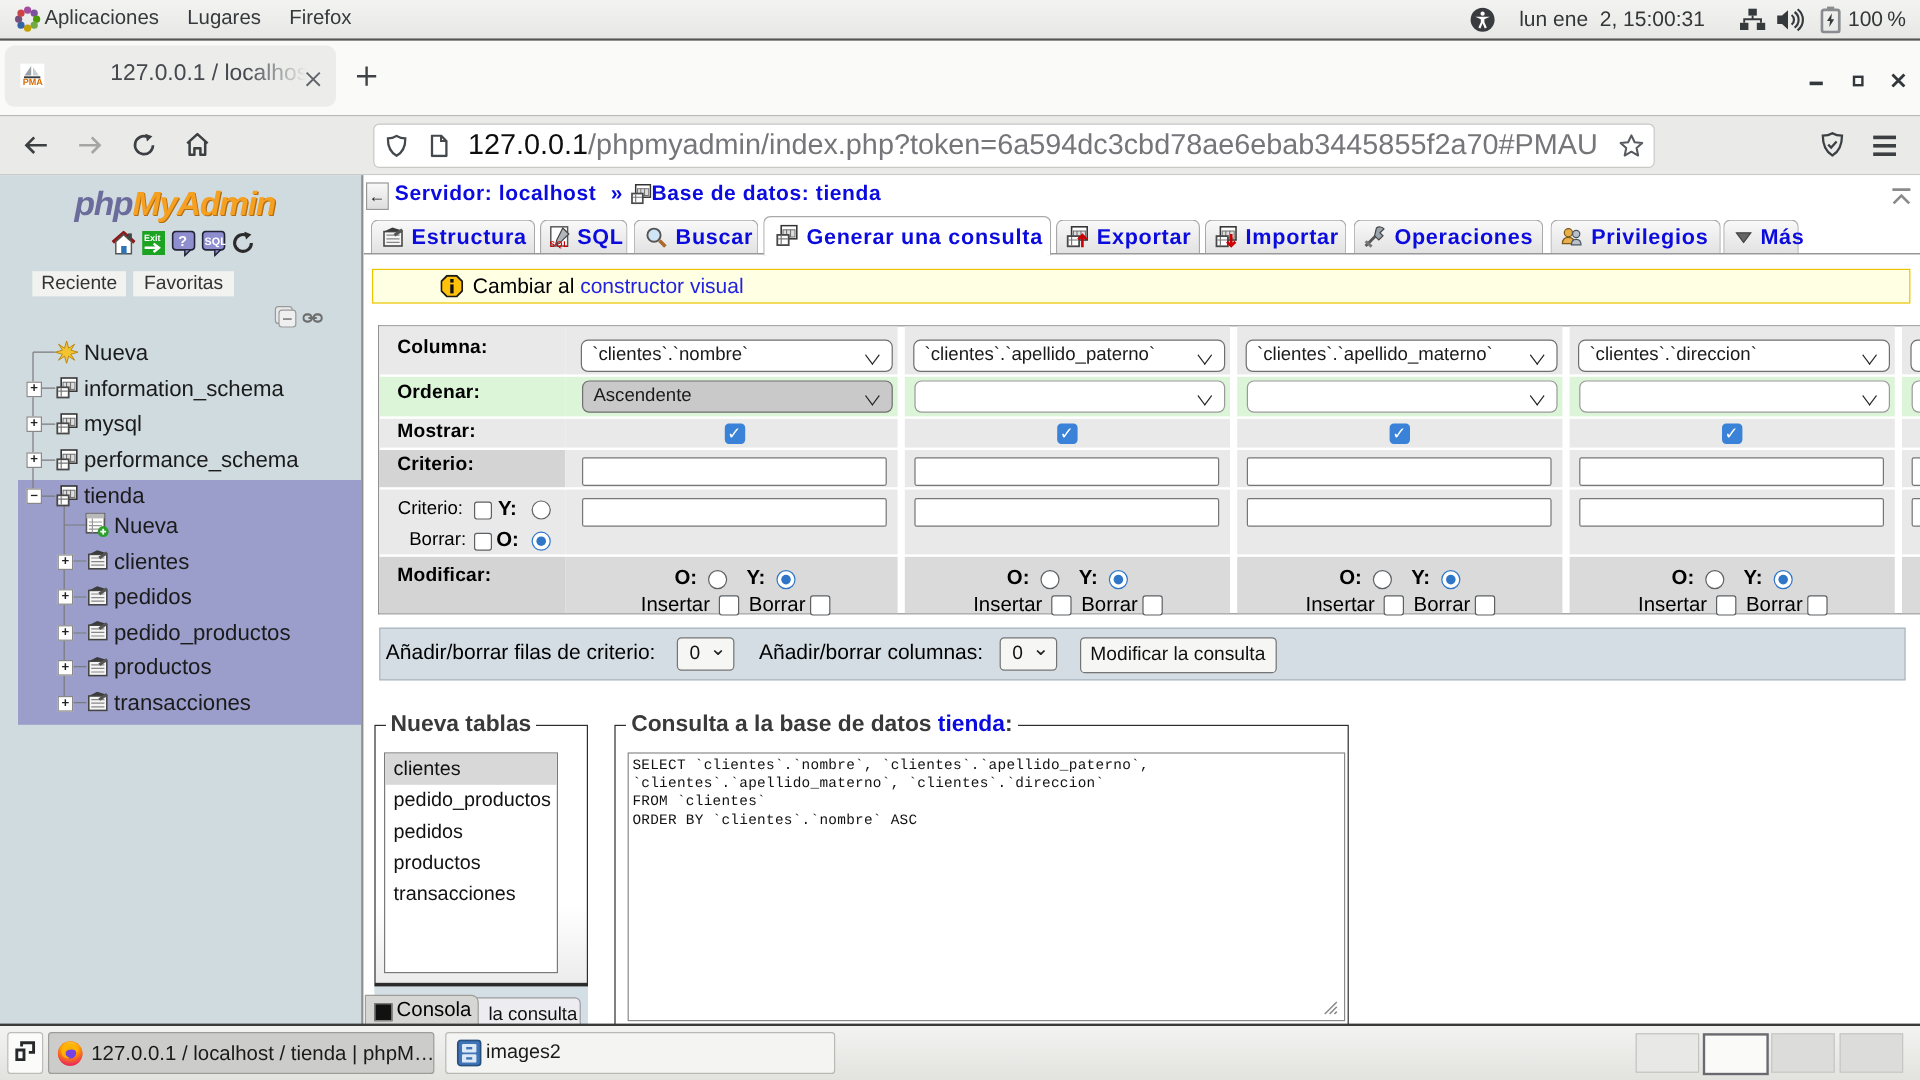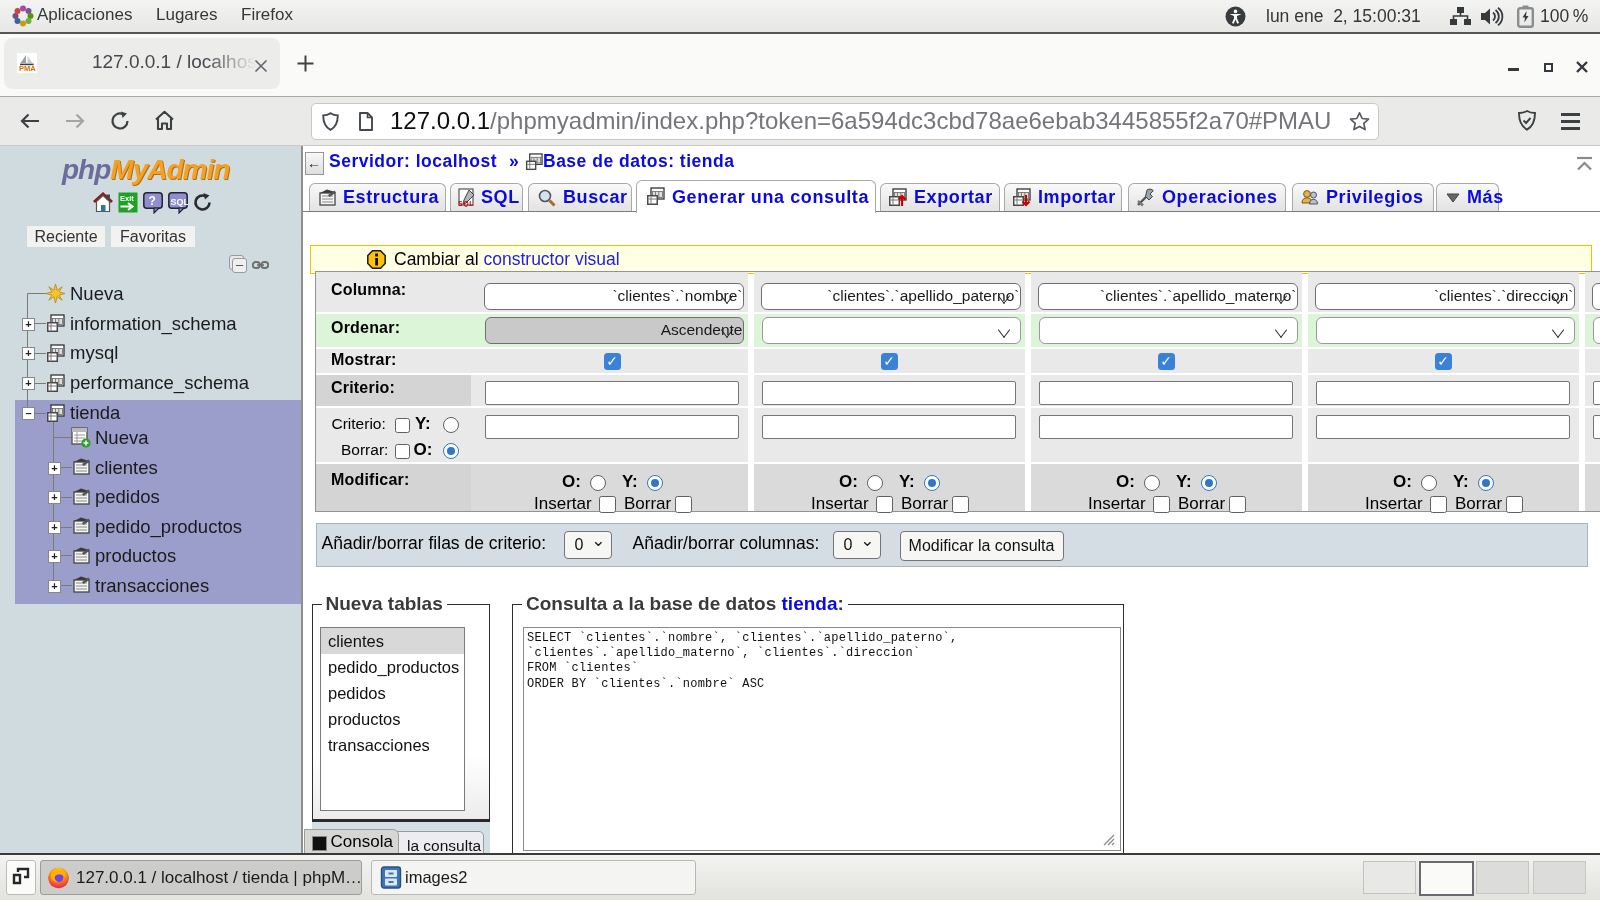--- a/index.html
+++ b/index.html
@@ -29,41 +29,41 @@
   #hl{left:15px;top:254px;width:286px;height:204px;background:#9b9ecb;}
   .pbox{width:11px;height:11px;background:#fff;border:1px solid #888;color:#222;font-size:11px;line-height:10px;text-align:center;font-weight:bold;}
   
   #main{left:303px;top:146px;width:1297px;height:709px;background:#fff;overflow:hidden;}
   .crumb{font-weight:bold;font-size:17.5px;letter-spacing:0.5px;color:#0b0be0;}
   .ptab{position:absolute;top:37px;height:27px;background:linear-gradient(#f9f9f9,#e2e2e2);border:1px solid #a9a9a9;border-bottom:none;border-radius:6px 6px 0 0;
      font-size:18px;letter-spacing:0.6px;font-weight:bold;color:#0b0bdd;white-space:nowrap;}
   .ptab .lab{position:absolute;top:3px;}
   #tabline{left:0;top:65px;width:1297px;height:1px;background:#7d7d7d;}
   .ptab.active{top:34px;height:32px;background:#fff;z-index:3;}
-  #notice{left:7px;top:78px;width:1280px;height:27px;background:#ffffe3;border:1.5px solid #ecc400;font-size:17.5px;color:#000;line-height:27px;margin-top:21px;}
+  #notice{left:7px;top:78px;width:1280px;height:27px;background:#ffffe3;border:1.5px solid #ecc400;font-size:17.5px;color:#000;line-height:27px;}
   #notice a{color:#2222e0;}
   
   #qbe{left:12px;top:125px;width:1285px;height:241px;}
   .cell{position:absolute;background:#e9e9e9;}
   .cell.g2{background:#dcf4d7;}
   .cell.d{background:#d4d4d4;}
   .cell.d2{background:#dadada;}
   .lab17{font-size:16px;font-weight:bold;color:#000;letter-spacing:0.2px;}
   input.pma{position:absolute;background:#fff;border:1px solid #767676;border-radius:2px;}
   .cb{position:absolute;width:17px;height:17px;background:#3a81d8;border-radius:3.5px;color:#fff;font-size:14px;line-height:17px;text-align:center;}
   .cbe{position:absolute;width:15px;height:15px;background:#fff;border:1.4px solid #5e6164;border-radius:2.5px;}
   .rad{position:absolute;width:14px;height:14px;background:#fff;border:1.6px solid #5e6164;border-radius:50%;}
   .rad.on{border-color:#2f76c8;}
   .rad.on::after{content:"";position:absolute;left:3px;top:3px;width:8px;height:8px;border-radius:50%;background:#2f76c8;}
   .ticon{position:absolute;top:4px;}
   .ptab.active .ticon{top:6px;}
   .ptab.active .lab{top:6px;}
   .fsel{position:absolute;top:7px;width:36px;height:26px;background:#f6f6f4;border:1px solid #747474;border-radius:4px;font-size:16px;line-height:26px;padding-left:10px;color:#111;}
   .fchev{position:absolute;right:5px;top:-4px;font-size:17px;color:#222;}
-  .sel{position:absolute;background:#fff;border:1.4px solid #6f6f6f;border-radius:6px;font-size:15.5px;color:#1a1a1a;line-height:24px;padding-left:9px;white-space:nowrap;text-align:right;}
+  .sel{position:absolute;background:#fff;border:1.4px solid #6f6f6f;border-radius:6px;font-size:15.5px;color:#1a1a1a;line-height:24px;padding-left:9px;white-space:nowrap;}
   .sel::after{content:"";position:absolute;right:11px;top:6.5px;width:9px;height:9px;border-right:1.7px solid #222;border-bottom:1.7px solid #222;transform:rotate(45deg) skew(8deg,8deg);}
   .sel.e{border-color:#9a9a9a;}
   .sel.g{background:#c9c9c9;}
   .blab{position:absolute;font-weight:bold;font-size:17px;color:#000;}
   .rlab{position:absolute;font-size:17px;color:#000;}
   
   fieldset{position:absolute;border:1px solid #2e2e2e;margin:0;padding:0;background:linear-gradient(#fff 70%,#ececec);}
   legend{font-size:19px;font-weight:bold;color:#3a3a3a;margin-left:9px;padding:0 4px;}
   
   #taskbar{left:0;top:855px;width:1600px;height:45px;background:linear-gradient(#f3f3f1,#e2e2df);}

